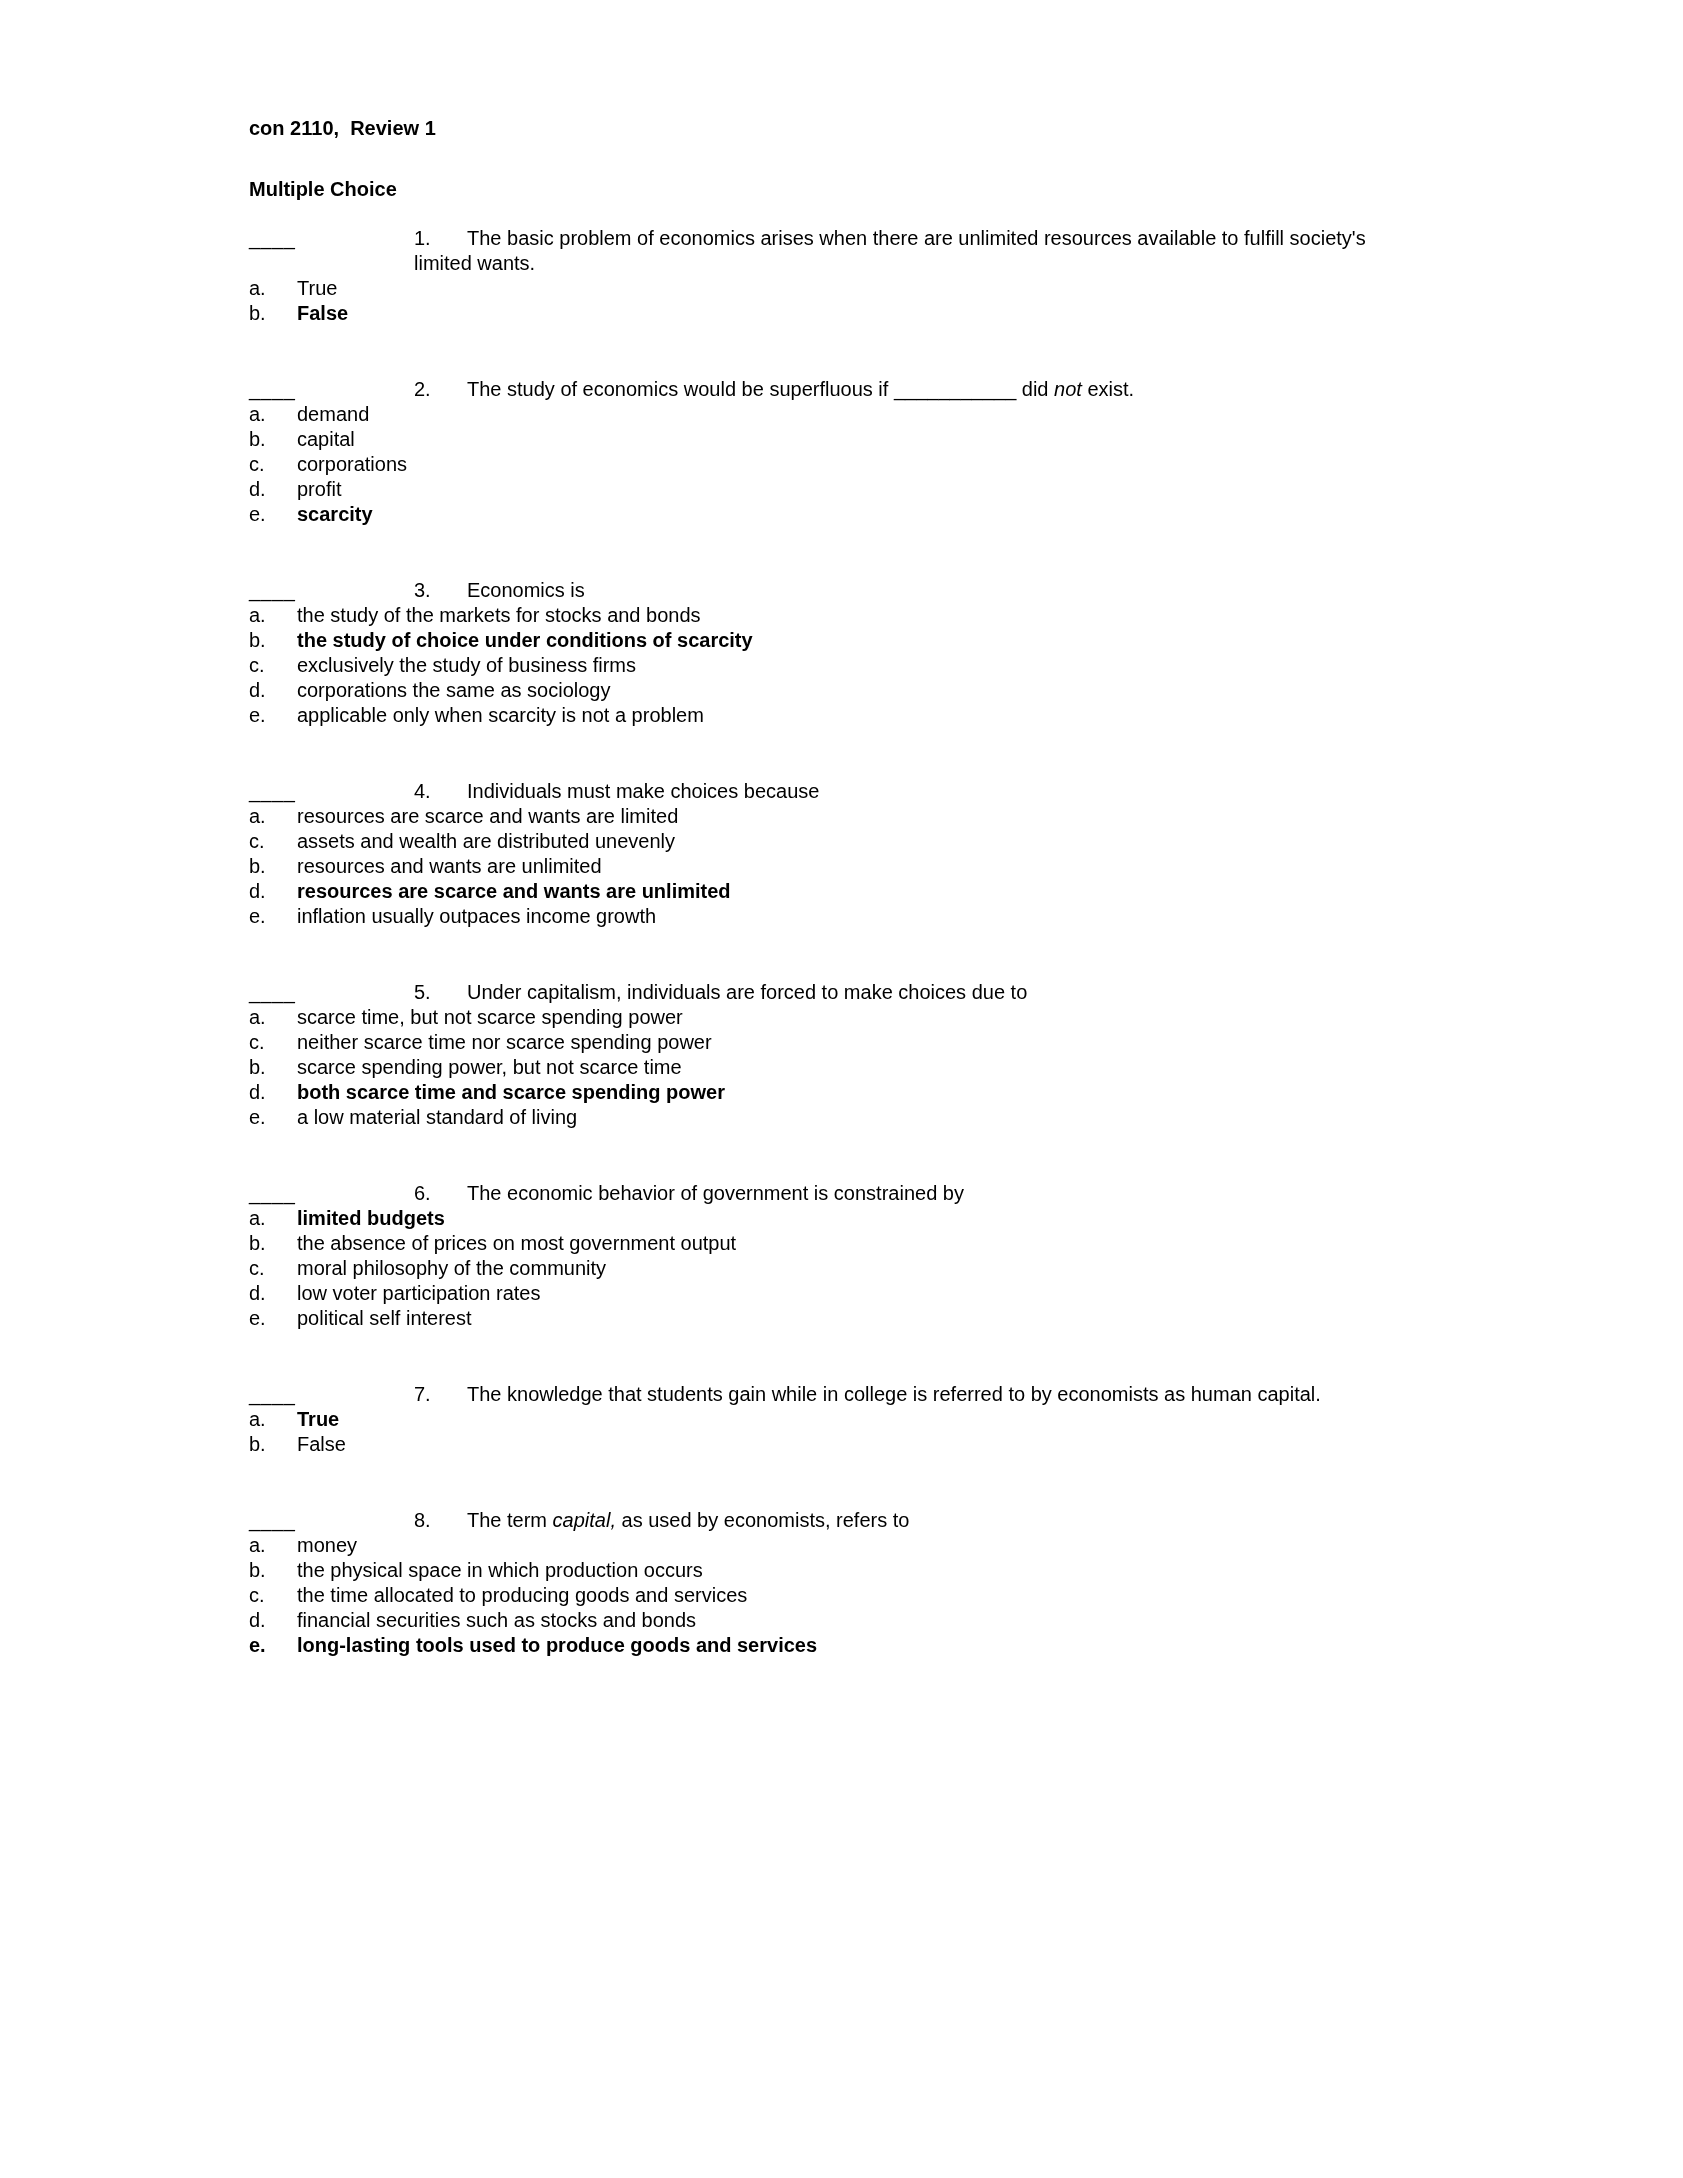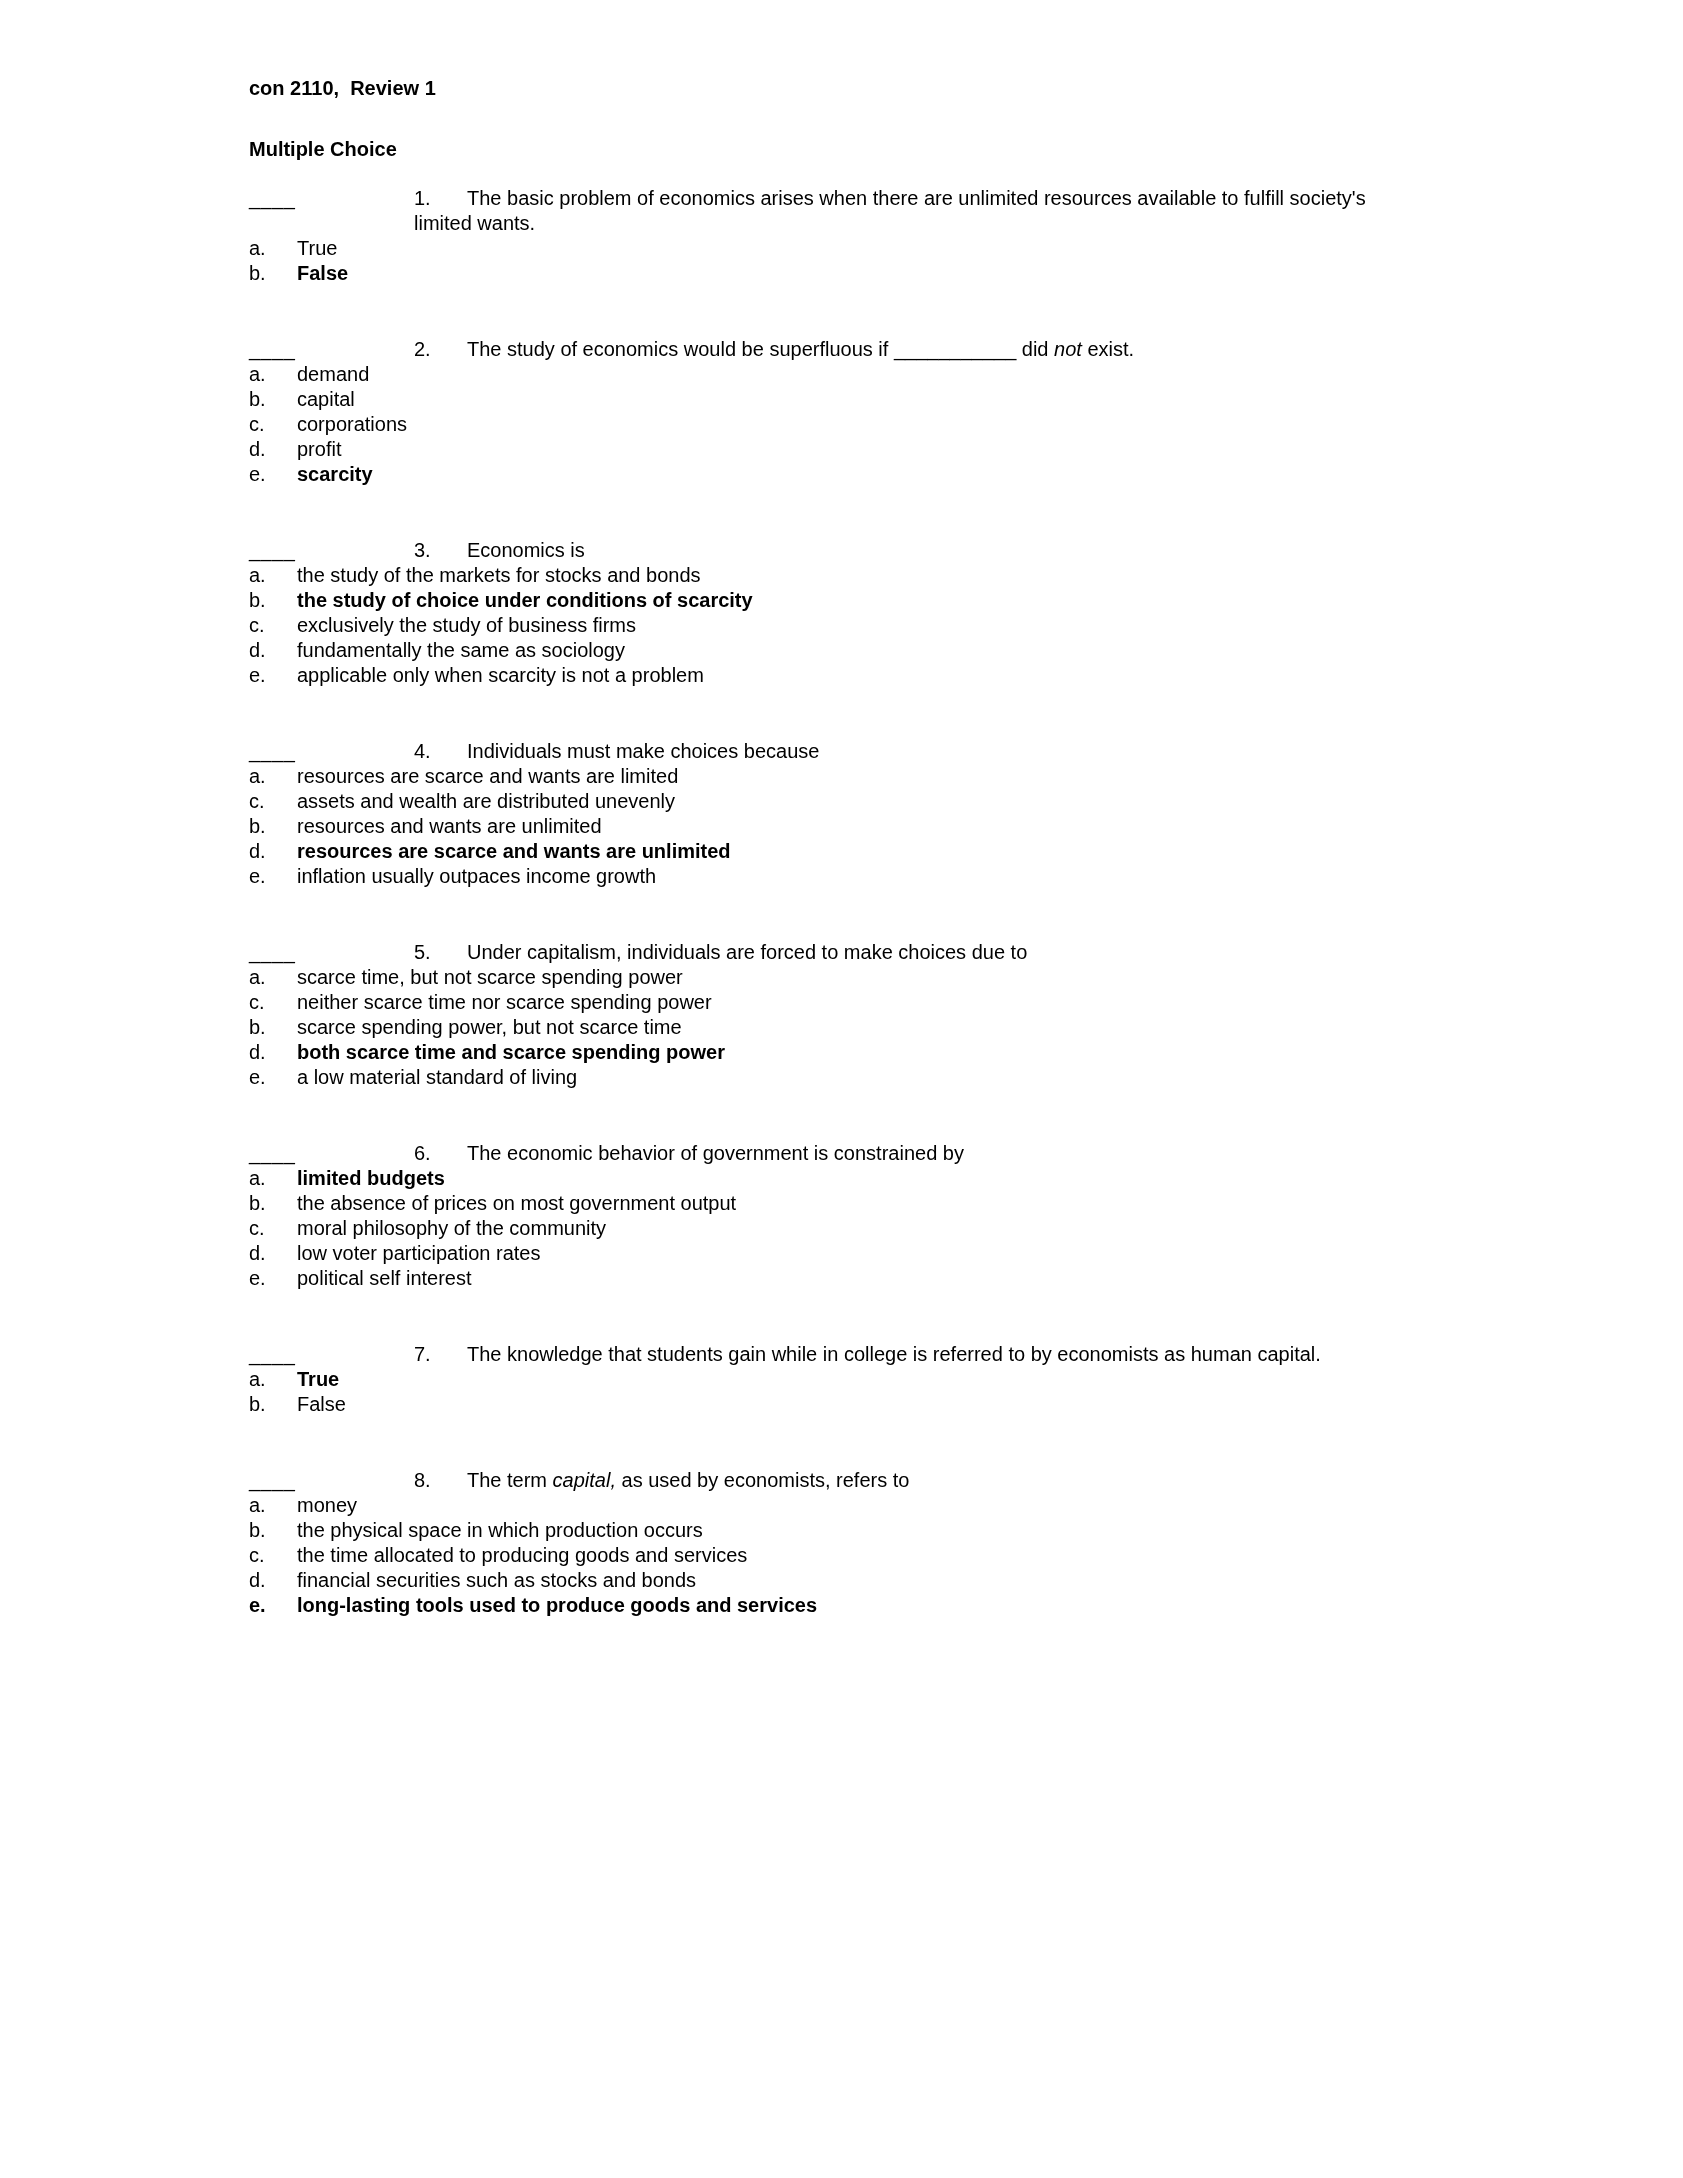--- a/index.html
+++ b/index.html
@@ -9,21 +9,21 @@
   }
   .page {
     position: relative;
     width: 1683px;
     height: 2178px;
     background: #ffffff;
     color: #000000;
     font-family: "Liberation Sans", sans-serif;
     font-size: 20px;
     line-height: 25px;
-    padding: 76px 0 0 249px;
+    padding: 116px 0 0 249px;
     box-sizing: border-box;
     overflow: hidden;
   }
   .title {
     font-weight: bold;
     white-space: pre-wrap;
     margin-bottom: 28px;
   }
   .section-heading {
     font-weight: bold;
@@ -129,21 +129,21 @@
 
   <div class="choice">
     <span class="c-letter">b.</span><span class="c-text bold">the study of choice under conditions of scarcity</span>
   </div>
 
   <div class="choice">
     <span class="c-letter">c.</span><span class="c-text">exclusively the study of business firms</span>
   </div>
 
   <div class="choice">
-    <span class="c-letter">d.</span><span class="c-text">fundamentally the same as sociology</span>
+    <span class="c-letter">d.</span><span class="c-text">corporations the same as sociology</span>
   </div>
 
   <div class="choice">
     <span class="c-letter">e.</span><span class="c-text">applicable only when scarcity is not a problem</span>
   </div>
 </div>
   </div>
 
   <div class="question">
     <div class="q-head">

